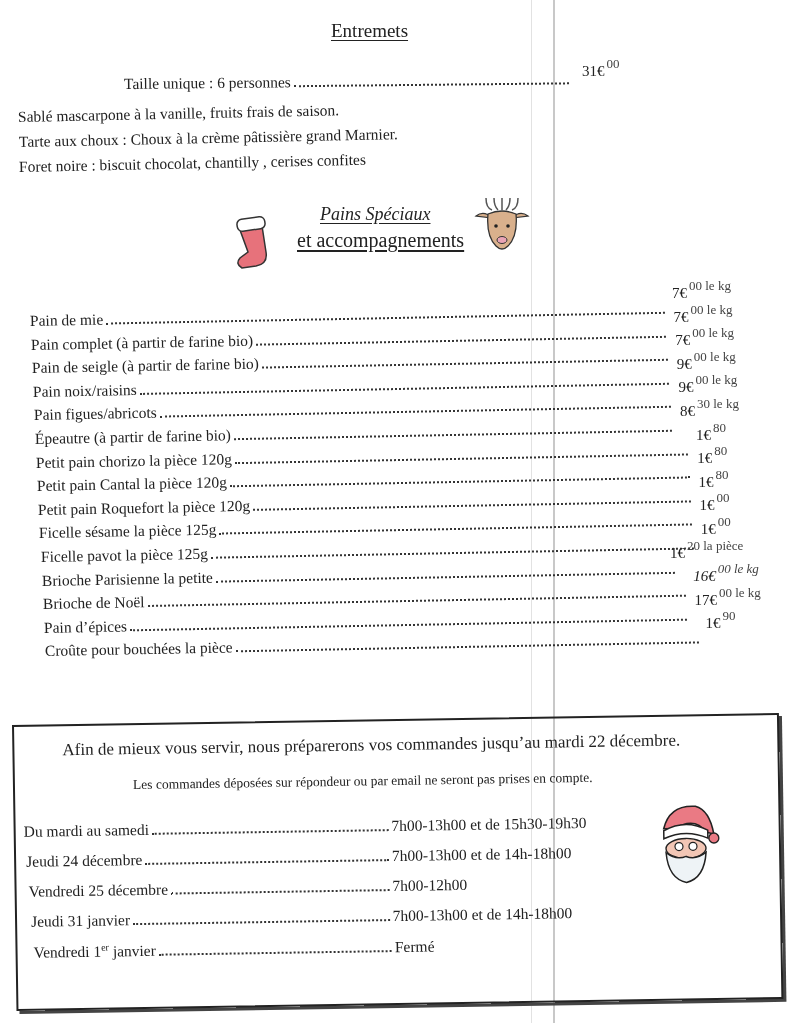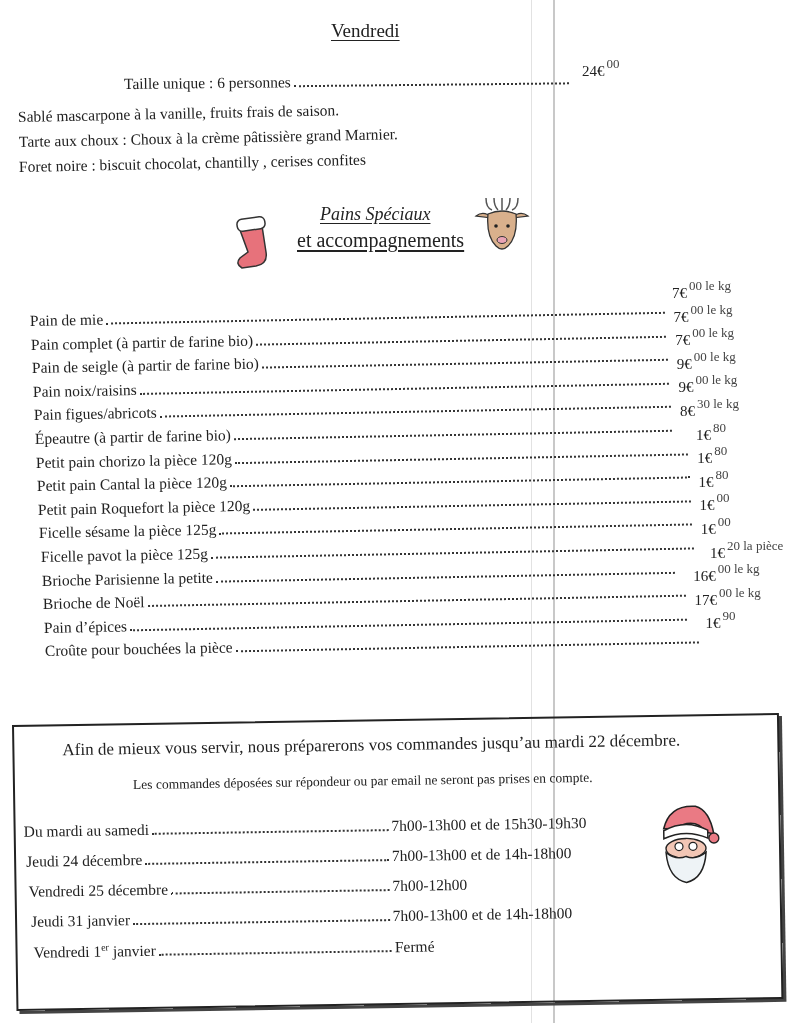--- a/index.html
+++ b/index.html
@@ -17,26 +17,26 @@
   .box .line{font-size:15.5px;}
   .svgicon{position:absolute;}
 </style>
 </head>
 <body>
 
 <div class="fold1"></div>
 <div class="fold2"></div>
 
 <div>
-  <div class="h1" style="left:331px;top:20px;">Vendredi</div>
+  <div class="h1" style="left:331px;top:20px;">Entremets</div>
   <div class="line" style="left:124px;top:75px;transform:rotate(-0.6deg);transform-origin:left;">
     <span>Taille unique : 6 personnes</span><span class="dots" style="width:275px;"></span>
   </div>
   <div class="price" style="left:582px;top:56px;">
-    <span>24€</span><sup>00</sup>
+    <span>31€</span><sup>00</sup>
   </div>
   <div class="line" style="left:18px;top:108px;transform:rotate(-1.2deg);transform-origin:left;">Sablé mascarpone à la vanille, fruits frais de saison.</div>
   <div class="line" style="left:19px;top:133px;transform:rotate(-1.2deg);transform-origin:left;">Tarte aux choux : Choux à la crème pâtissière grand Marnier.</div>
   <div class="line" style="left:19px;top:158px;transform:rotate(-1.2deg);transform-origin:left;">Foret noire : biscuit chocolat, chantilly , cerises confites</div>
 </div>
 
 <div>
   <svg class="svgicon" style="left:232px;top:212px;" width="46" height="58" viewBox="0 0 46 58">
     <path d="M8 18 L30 14 L34 40 Q36 52 24 54 L10 56 Q3 52 8 46 L16 40 Z" fill="#e7727b" stroke="#333" stroke-width="1.5"></path>
     <rect x="5" y="6" width="28" height="12" rx="5" fill="#fff" stroke="#333" stroke-width="1.5" transform="rotate(-8 19 12)"></rect>
@@ -93,25 +93,25 @@
       <div>
         <div class="line" style="left: 39.45px; top: 524.4px; transform: rotate(-1.1deg); transform-origin: left center;"><span>Ficelle sésame la pièce 125g</span><span class="dots" style="width: 472.528px;"></span></div>
         <div class="price" style="left: 699.6px; top: 490.4px;"><span>1€</span><sup>00</sup></div>
       </div>
       <div>
         <div class="line" style="left: 40.5px; top: 548px; transform: rotate(-1.1deg); transform-origin: left center;"><span>Ficelle pavot la pièce 125g</span><span class="dots" style="width: 483.004px;"></span></div>
         <div class="price" style="left: 700.8px; top: 514px;"><span>1€</span><sup>00</sup></div>
       </div>
       <div>
         <div class="line" style="left: 41.55px; top: 571.6px; transform: rotate(-1.1deg); transform-origin: left center;"><span>Brioche Parisienne la petite</span><span class="dots" style="width: 459.28px;"></span></div>
-        <div class="price" style="left: 710px; top: 537.6px;"><span>1€</span><sup>20 la pièce</sup></div>
+        <div class="price" style="left: 670px; top: 537.6px;"><span>1€</span><sup>20 la pièce</sup></div>
       </div>
       <div>
         <div class="line" style="left: 42.6px; top: 595.2px; transform: rotate(-1.1deg); transform-origin: left center;"><span>Brioche de Noël</span><span class="dots" style="width: 538.714px;"></span></div>
-        <div class="price" style="left: 693.2px; top: 561.2px;"><span>16€</span><sup>00 le kg</sup></div>
+        <div class="price" style="left: 693.2px; top: 561.2px; font-style: italic;"><span>16€</span><sup>00 le kg</sup></div>
       </div>
       <div>
         <div class="line" style="left: 43.65px; top: 618.8px; transform: rotate(-1.1deg); transform-origin: left center;"><span>Pain d’épices</span><span class="dots" style="width: 557.361px;"></span></div>
         <div class="price" style="left: 694.4px; top: 584.8px;"><span>17€</span><sup>00 le kg</sup></div>
       </div>
       <div>
         <div class="line" style="left: 44.7px; top: 642.4px; transform: rotate(-1.1deg); transform-origin: left center;"><span>Croûte pour bouchées la pièce</span><span class="dots" style="width: 462.952px;"></span></div>
         <div class="price" style="left: 705.6px; top: 608.4px;"><span>1€</span><sup>90</sup></div>
       </div>
     </div>

